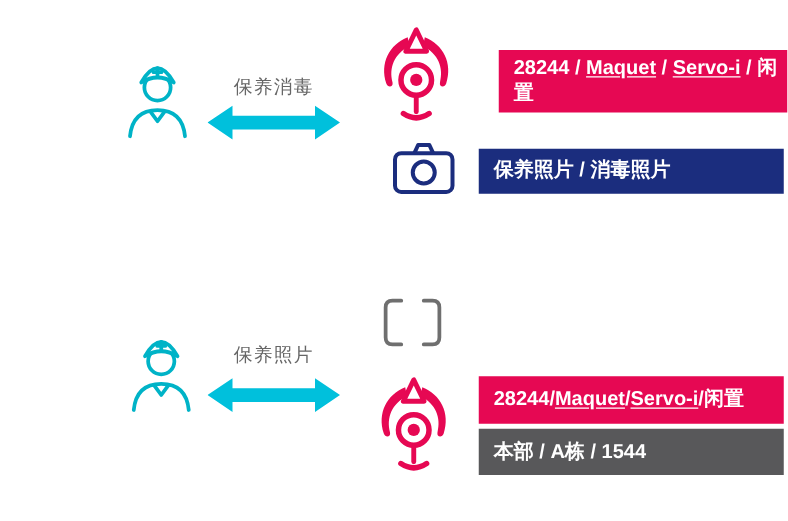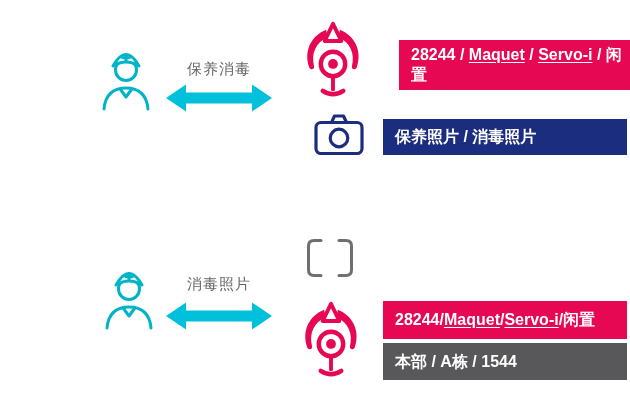--- a/index.html
+++ b/index.html
@@ -124,21 +124,21 @@
         <g fill="none" stroke="currentColor" stroke-width="3" stroke-linecap="round" stroke-linejoin="round">
           <circle cx="28" cy="26" r="10.5"></circle>
           <path d="M6 65 Q8 44 28 44 Q48 44 50 65"></path>
           <path d="M22.5 45.5 L28 53 L33.5 45.5"></path>
           <path d="M15 22 Q28 -1 41 22 Q28 14 15 22 Z" fill="#ffffff"></path>
           <path d="M28 10.5 V17 M24.8 13.7 H31.2"></path>
         </g>
       </svg>
     </div>
 
-    <div class="abs caption label2">消毒照片</div>
+    <div class="abs caption label2">保养照片</div>
 
     <div class="abs icon arrow arrow2">
       <svg viewBox="0 0 106 28" aria-hidden="true">
         <polygon fill="currentColor" points="0,14 20,0.5 20,8.5 86,8.5 86,0.5 106,14 86,27.5 86,19.5 20,19.5 20,27.5"></polygon>
       </svg>
     </div>
 
     <div class="abs icon vent vent2">
       <svg viewBox="0 0 68 90" aria-hidden="true">
         <g stroke="currentColor" fill="none" stroke-linecap="round" stroke-linejoin="round">

